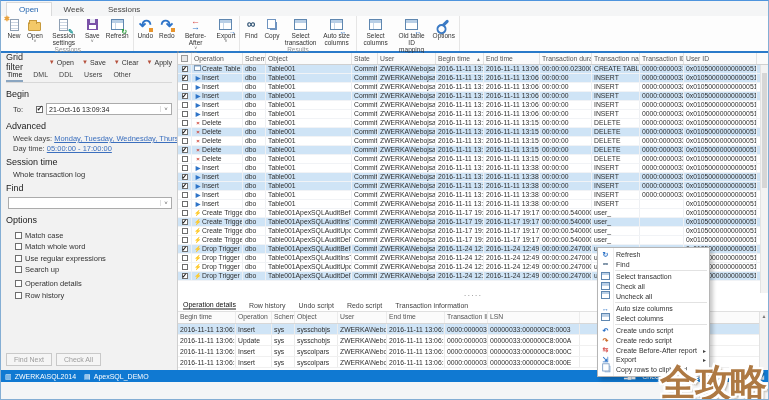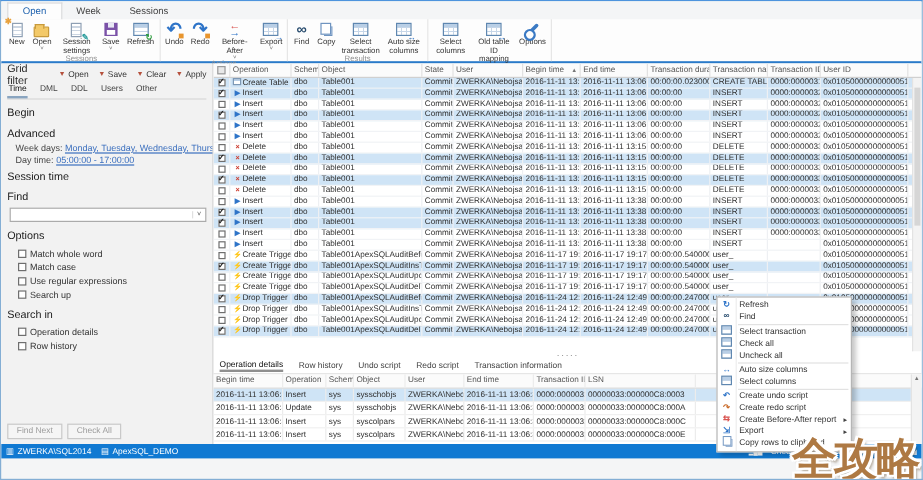--- a/index.html
+++ b/index.html
@@ -295,62 +295,70 @@
       </div>
       <div class="sb-tabs" id="sb-tabs">
           <span class="sb-tab sel">Time</span>
           <span class="sb-tab">DML</span>
           <span class="sb-tab">DDL</span>
           <span class="sb-tab">Users</span>
           <span class="sb-tab">Other</span>
         </div>
 
       <div class="sec">Begin</div>
+      <div class="frow">
+        <span class="flabel">To:</span>
+        <span class="cb on"></span>
+        <span class="combo">
+          <span>21-Oct-16 13:09:34</span>
+          <span class="dd">˅</span>
+        </span>
+      </div>
 
       <div class="sec">Advanced</div>
       <div class="adv">
         <span class="lbl">Week days:</span>
         <span class="link">Monday, Tuesday, Wednesday, Thursday, Friday</span>
       </div>
       <div class="adv">
         <span class="lbl">Day time:</span>
         <span class="link">05:00:00 - 17:00:00</span>
       </div>
 
       <div class="sec">Session time</div>
+      <div class="sval">Whole transaction log</div>
 
       <div class="sec">Find</div>
       <div class="frow" style="padding-left:2px">
         <span class="combo">
           <span></span>
           <span class="dd">˅</span>
         </span>
       </div>
 
       <div class="sec">Options</div>
       <div id="options-list">
           <div class="cbrow">
             <span class="cb"></span>
-            <span>Match whole word</span>
+            <span>Match case</span>
           </div>
           <div class="cbrow">
             <span class="cb"></span>
-            <span>Match case</span>
+            <span>Match whole word</span>
           </div>
           <div class="cbrow">
             <span class="cb"></span>
             <span>Use regular expressions</span>
           </div>
           <div class="cbrow">
             <span class="cb"></span>
             <span>Search up</span>
           </div>
         </div>
 
-      <div class="sec">Search in</div>
       <div id="searchin-list">
           <div class="cbrow">
             <span class="cb"></span>
             <span>Operation details</span>
           </div>
           <div class="cbrow">
             <span class="cb"></span>
             <span>Row history</span>
           </div>
         </div>

